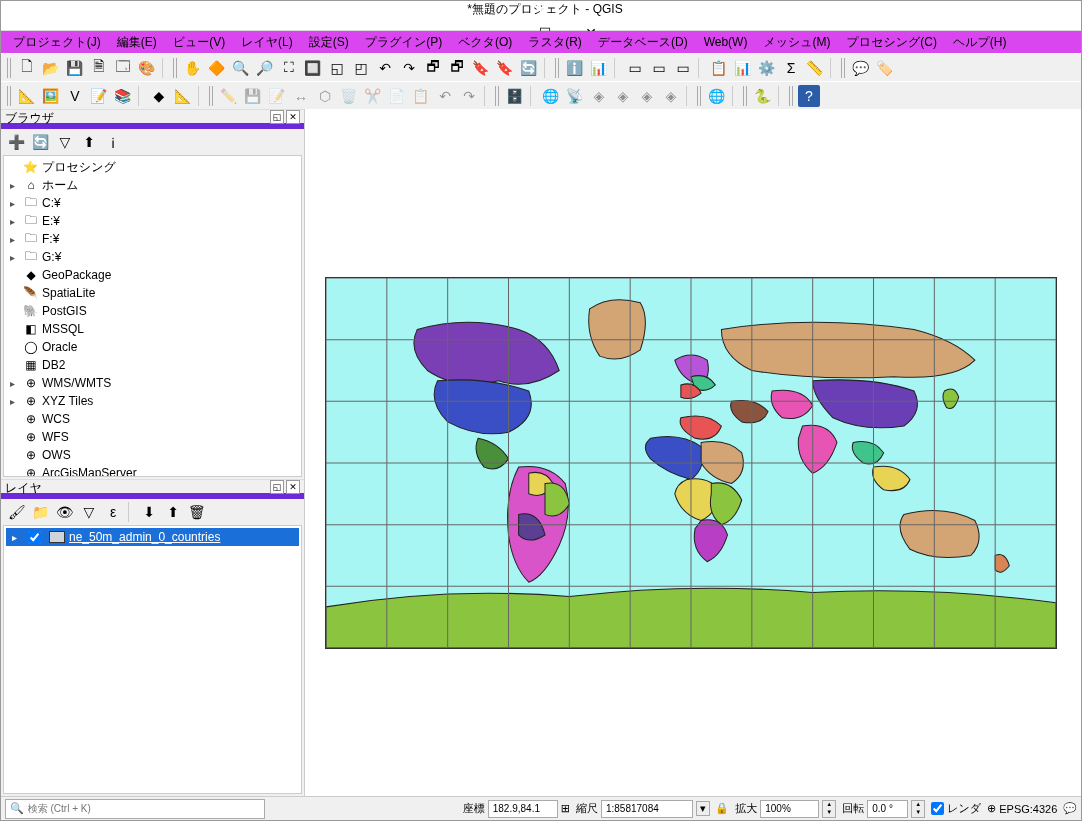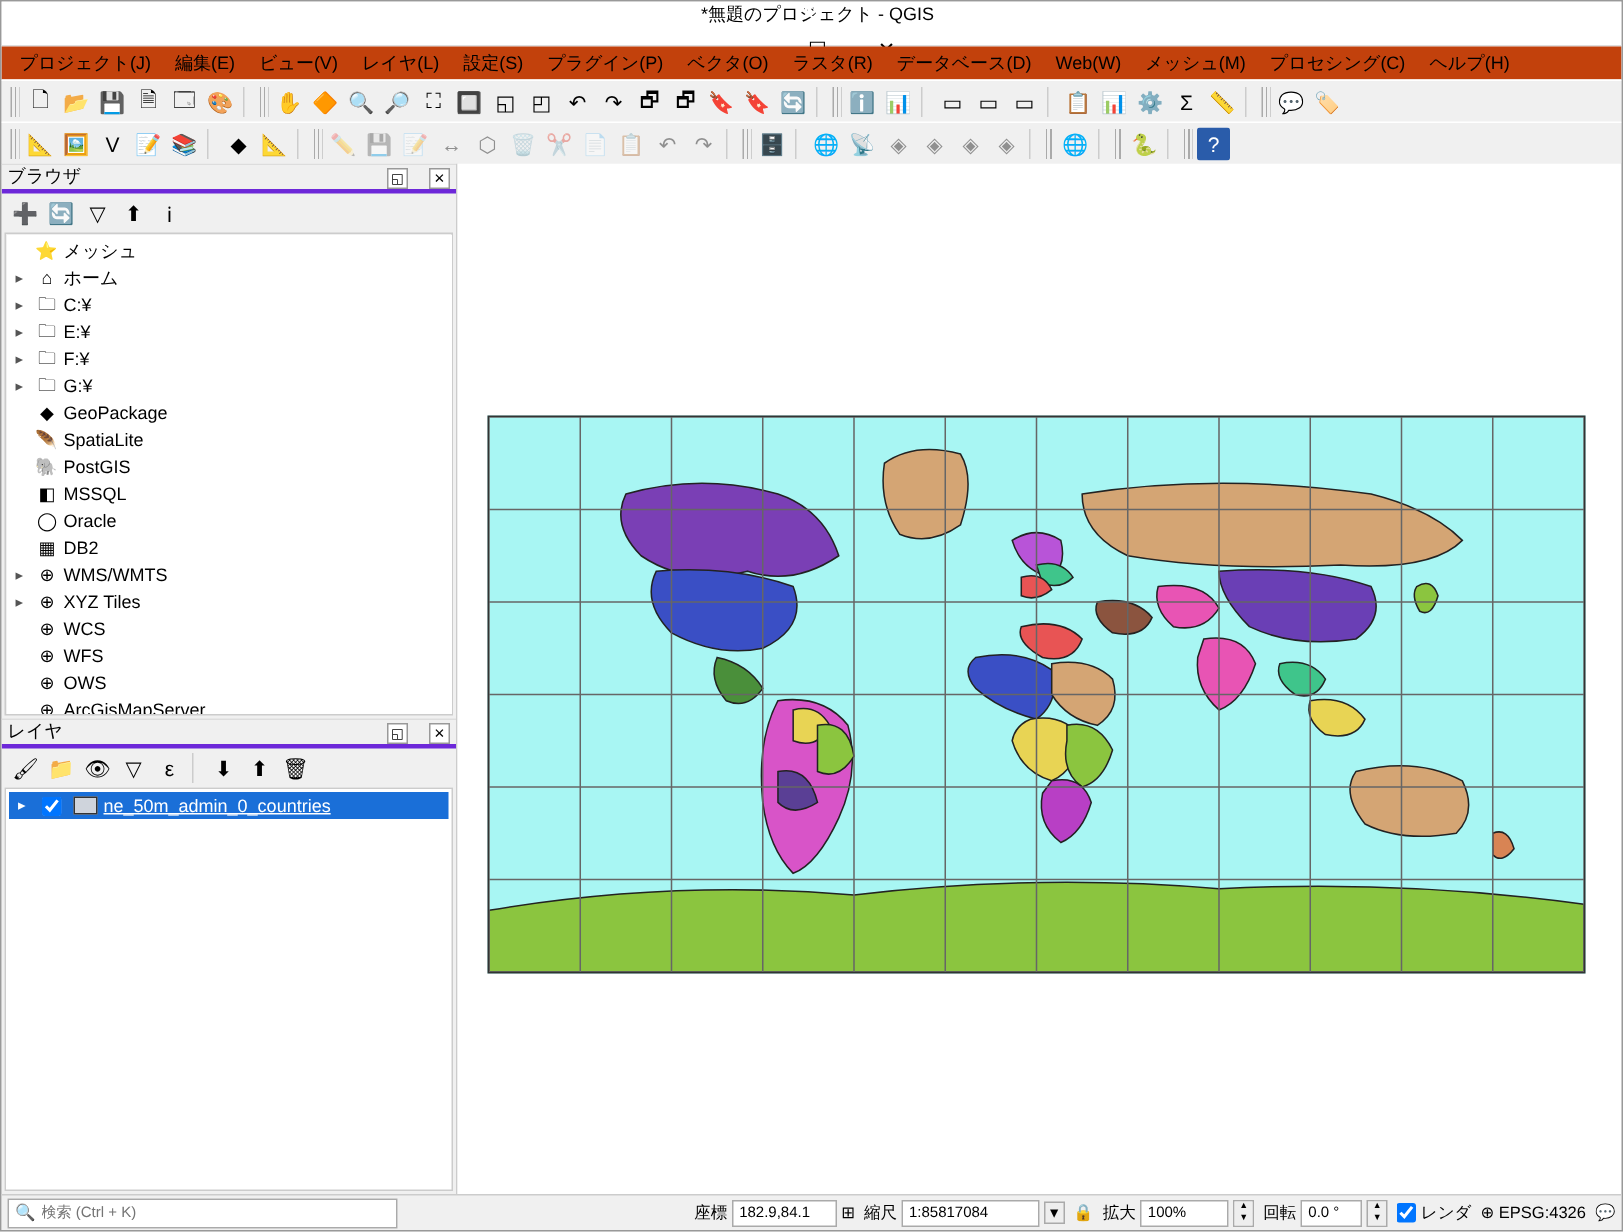--- a/index.html
+++ b/index.html
@@ -3,30 +3,30 @@
 <meta charset="utf-8">
 <style>
 * { box-sizing: border-box; margin: 0; padding: 0; }
 body { font-family: "Yu Gothic UI", "Meiryo", sans-serif; font-size: 12px; background: #f0f0f0; width: 1082px; height: 821px; overflow: hidden; display: flex; flex-direction: column; border: 1px solid #999; }
 .titlebar { height: 30px; background: #fff; display: flex; align-items: center; padding: 0 0 0 8px; border-bottom: 1px solid #ddd; flex-direction: column; }
 .titlebar .appicon { width: 16px; height: 16px; background: #5a9e3d; border-radius: 3px; margin-right: 8px; position: relative; }
 .titlebar .appicon::after { content: "Q"; color: #fff; font-weight: bold; font-size: 11px; position: absolute; left: 3px; top: 0; }
 .titlebar .title { flex: 1; font-size: 12px; }
 .winbtns { display: flex; }
 .winbtn { width: 46px; height: 30px; display: flex; align-items: center; justify-content: center; font-size: 14px; }
-.menubar { height: 22px; background: #c2410c; display: flex; align-items: center; padding: 0 4px; font-size: 12px; }
+.menubar { height: 22px; background: #d946ef; display: flex; align-items: center; padding: 0 4px; font-size: 12px; }
 .menubar .mitem { padding: 2px 8px; cursor: default; }
 .toolbar { height: 28px; background: #f0f0f0; display: flex; align-items: center; padding: 2px 4px; border-top: 1px solid #fff; }
 .tbtn { width: 22px; height: 22px; margin: 0 1px; display: flex; align-items: center; justify-content: center; border: 1px solid transparent; border-radius: 2px; font-size: 14px; }
 .tsep { width: 6px; height: 20px; border-left: 1px solid #ccc; margin: 0 3px; }
 .tgrip { width: 6px; height: 20px; background: repeating-linear-gradient(90deg,#aaa 0,#aaa 1px,transparent 1px,transparent 3px); margin: 0 2px; }
 .body { flex: 1; display: flex; overflow: hidden; }
 .sidecol { width: 304px; display: flex; flex-direction: column; border-right: 1px solid #ccc; }
 .panel { display: flex; flex-direction: column; background: #f0f0f0; }
-.panel .phead { height: 20px; background: #f0f0f0; display: flex; align-items: flex-end; padding: 0 4px; font-size: 12px; border-bottom: 3px solid #6d28d9; border-top: 1px solid #ddd; gap: 12px; }
+.panel .phead { height: 20px; background: #f0f0f0; display: flex; align-items: flex-start; padding: 0 4px; font-size: 12px; border-bottom: 6px solid #6d28d9; border-top: 1px solid #ddd; }
 .panel .phead .ptitle { flex: 1; }
 .panel .phead .pbtn { width: 14px; height: 14px; border: 1px solid #999; margin-left: 2px; font-size: 9px; display: flex; align-items: center; justify-content: center; background: #fff; }
 .panel .ptbar { height: 26px; display: flex; align-items: center; padding: 2px 4px; }
 .panel .pbody { flex: 1; background: #fff; overflow: auto; padding: 2px; border: 1px solid #ccc; margin: 0 2px 2px 2px; }
 .treeitem { display: flex; align-items: center; height: 18px; padding-left: 4px; white-space: nowrap; }
 .treeitem .arrow { width: 12px; font-size: 10px; color: #555; }
 .treeitem .ticon { width: 18px; display: flex; justify-content: center; font-size: 12px; }
 .treeitem .tlabel { padding-left: 2px; }
 .layeritem { display: flex; align-items: center; height: 18px; padding-left: 6px; }
 .layeritem.selected { background: #1a6fd8; color: #fff; }
@@ -180,21 +180,21 @@
         <div class="tbtn">➕</div>
         <div class="tbtn">🔄</div>
         <div class="tbtn">▽</div>
         <div class="tbtn">⬆</div>
         <div class="tbtn">ℹ</div>
       </div>
       <div class="pbody" id="browser-tree">
           <div class="treeitem">
             <span class="arrow"></span>
             <span class="ticon">⭐</span>
-            <span class="tlabel">メッシュ</span>
+            <span class="tlabel">プロセシング</span>
           </div>
           <div class="treeitem">
             <span class="arrow">▸</span>
             <span class="ticon">⌂</span>
             <span class="tlabel">ホーム</span>
           </div>
           <div class="treeitem">
             <span class="arrow">▸</span>
             <span class="ticon">🗀</span>
             <span class="tlabel">C:¥</span>

